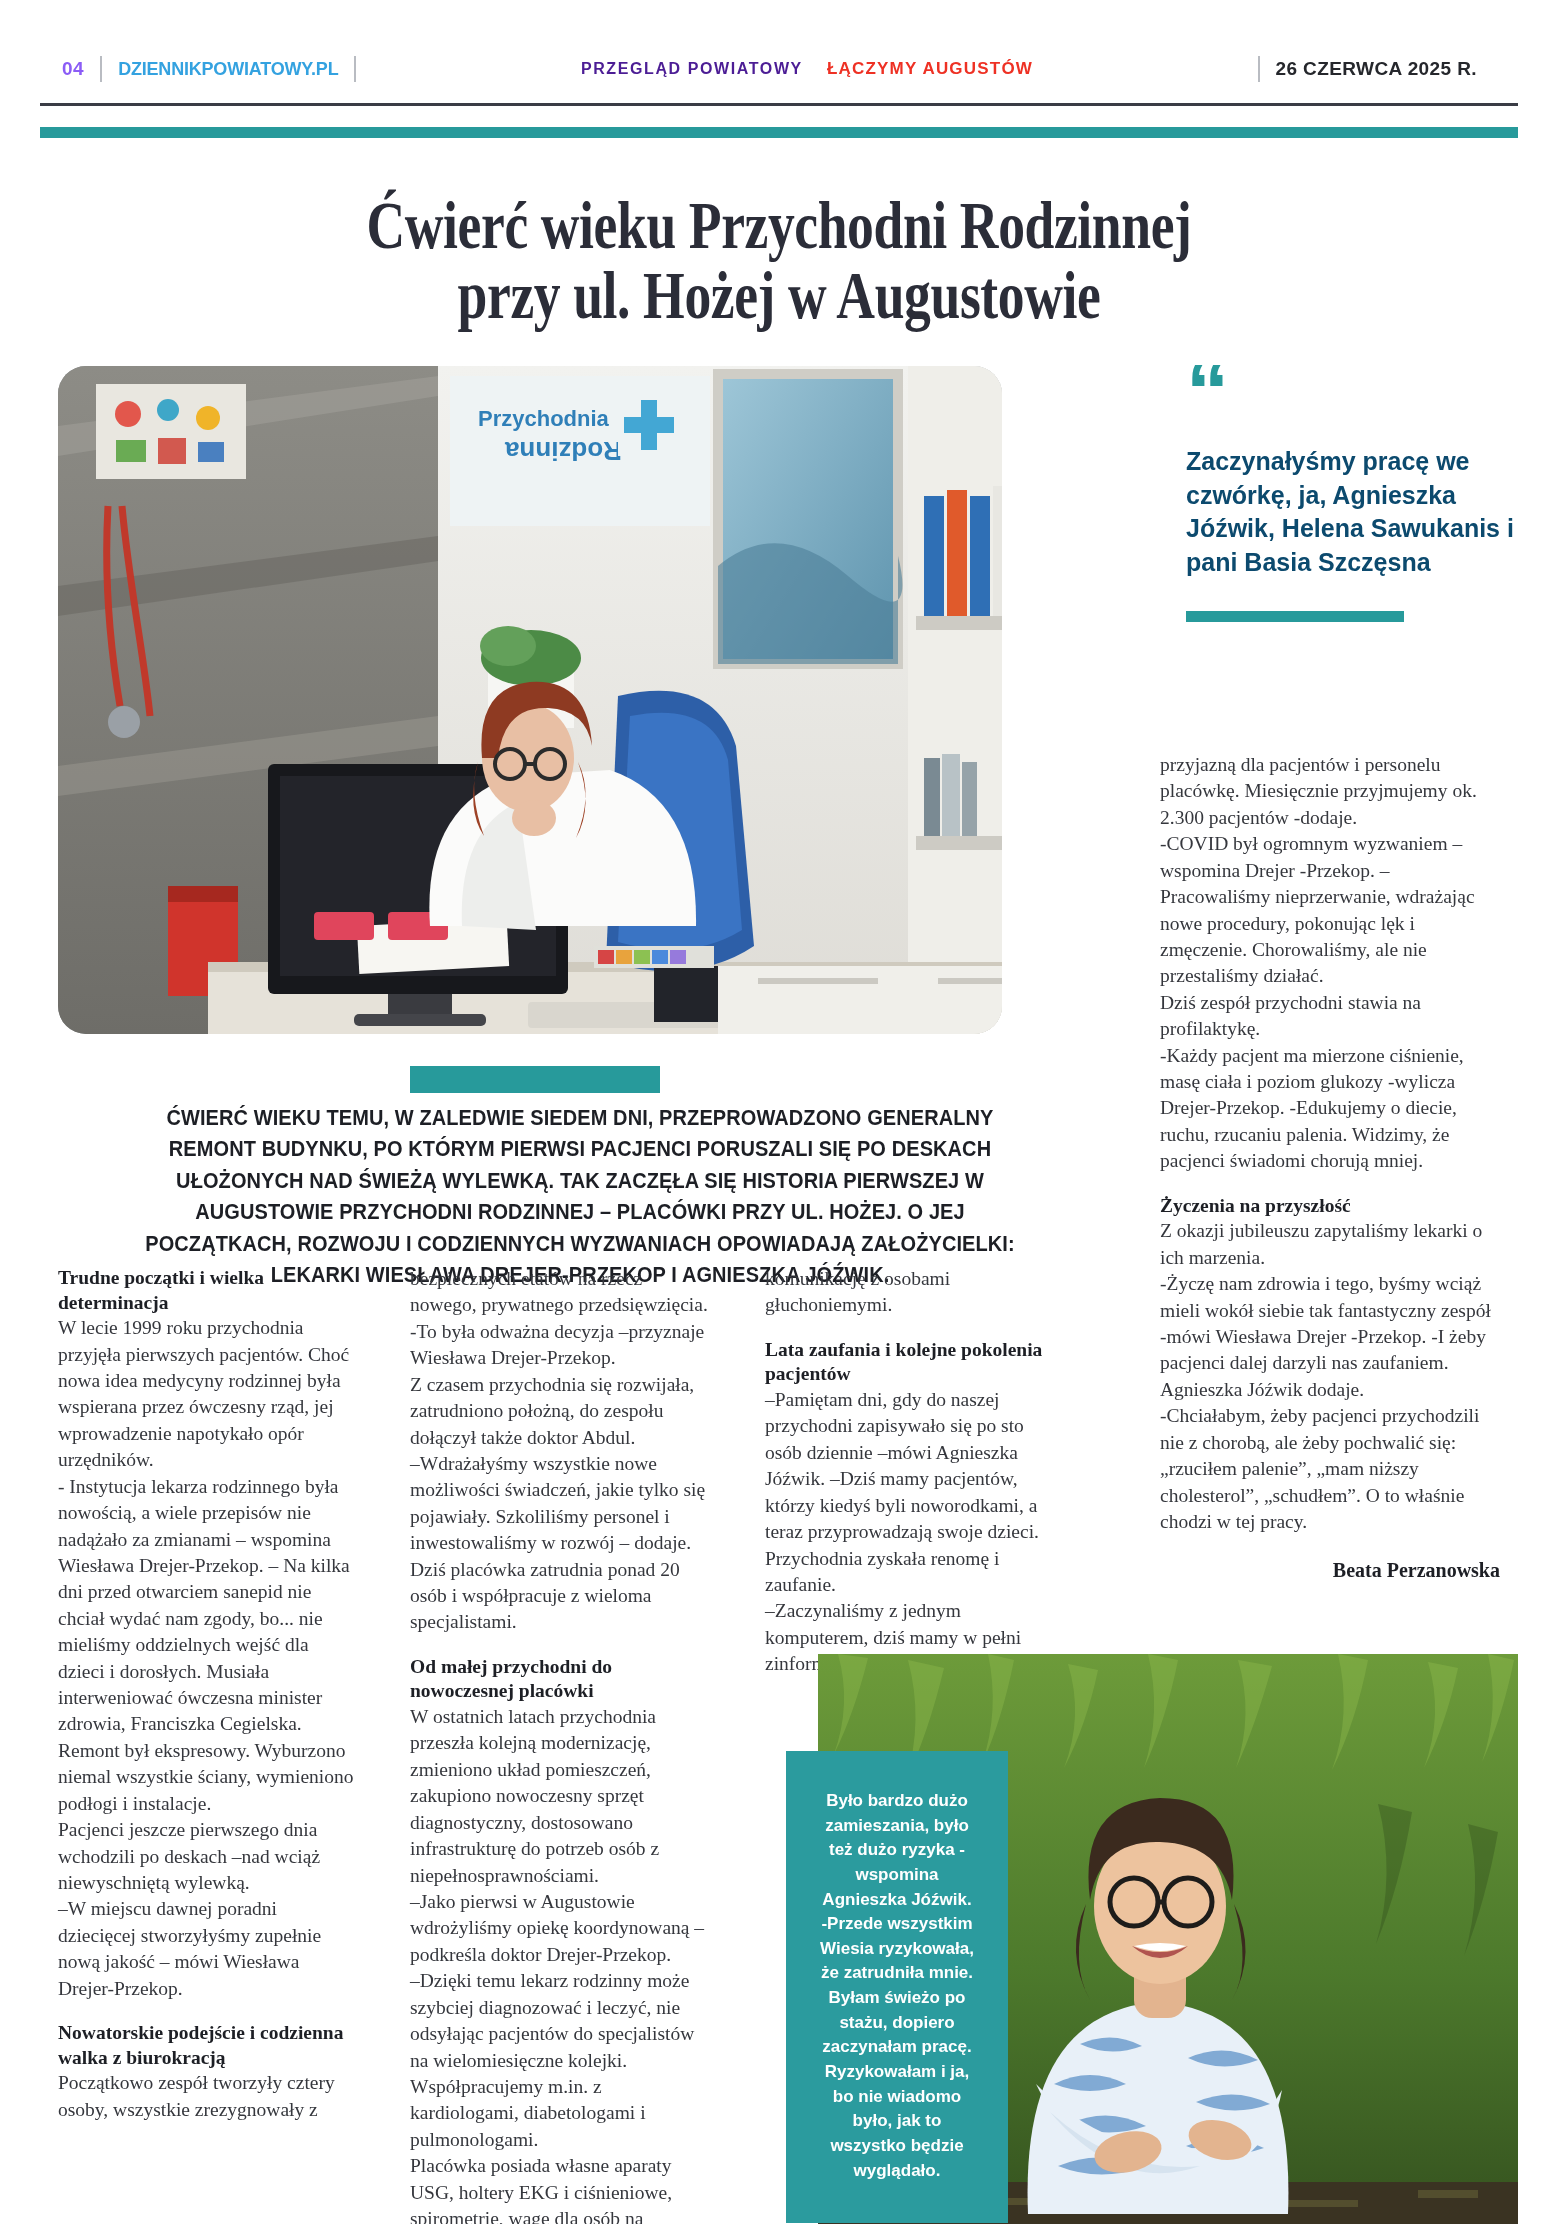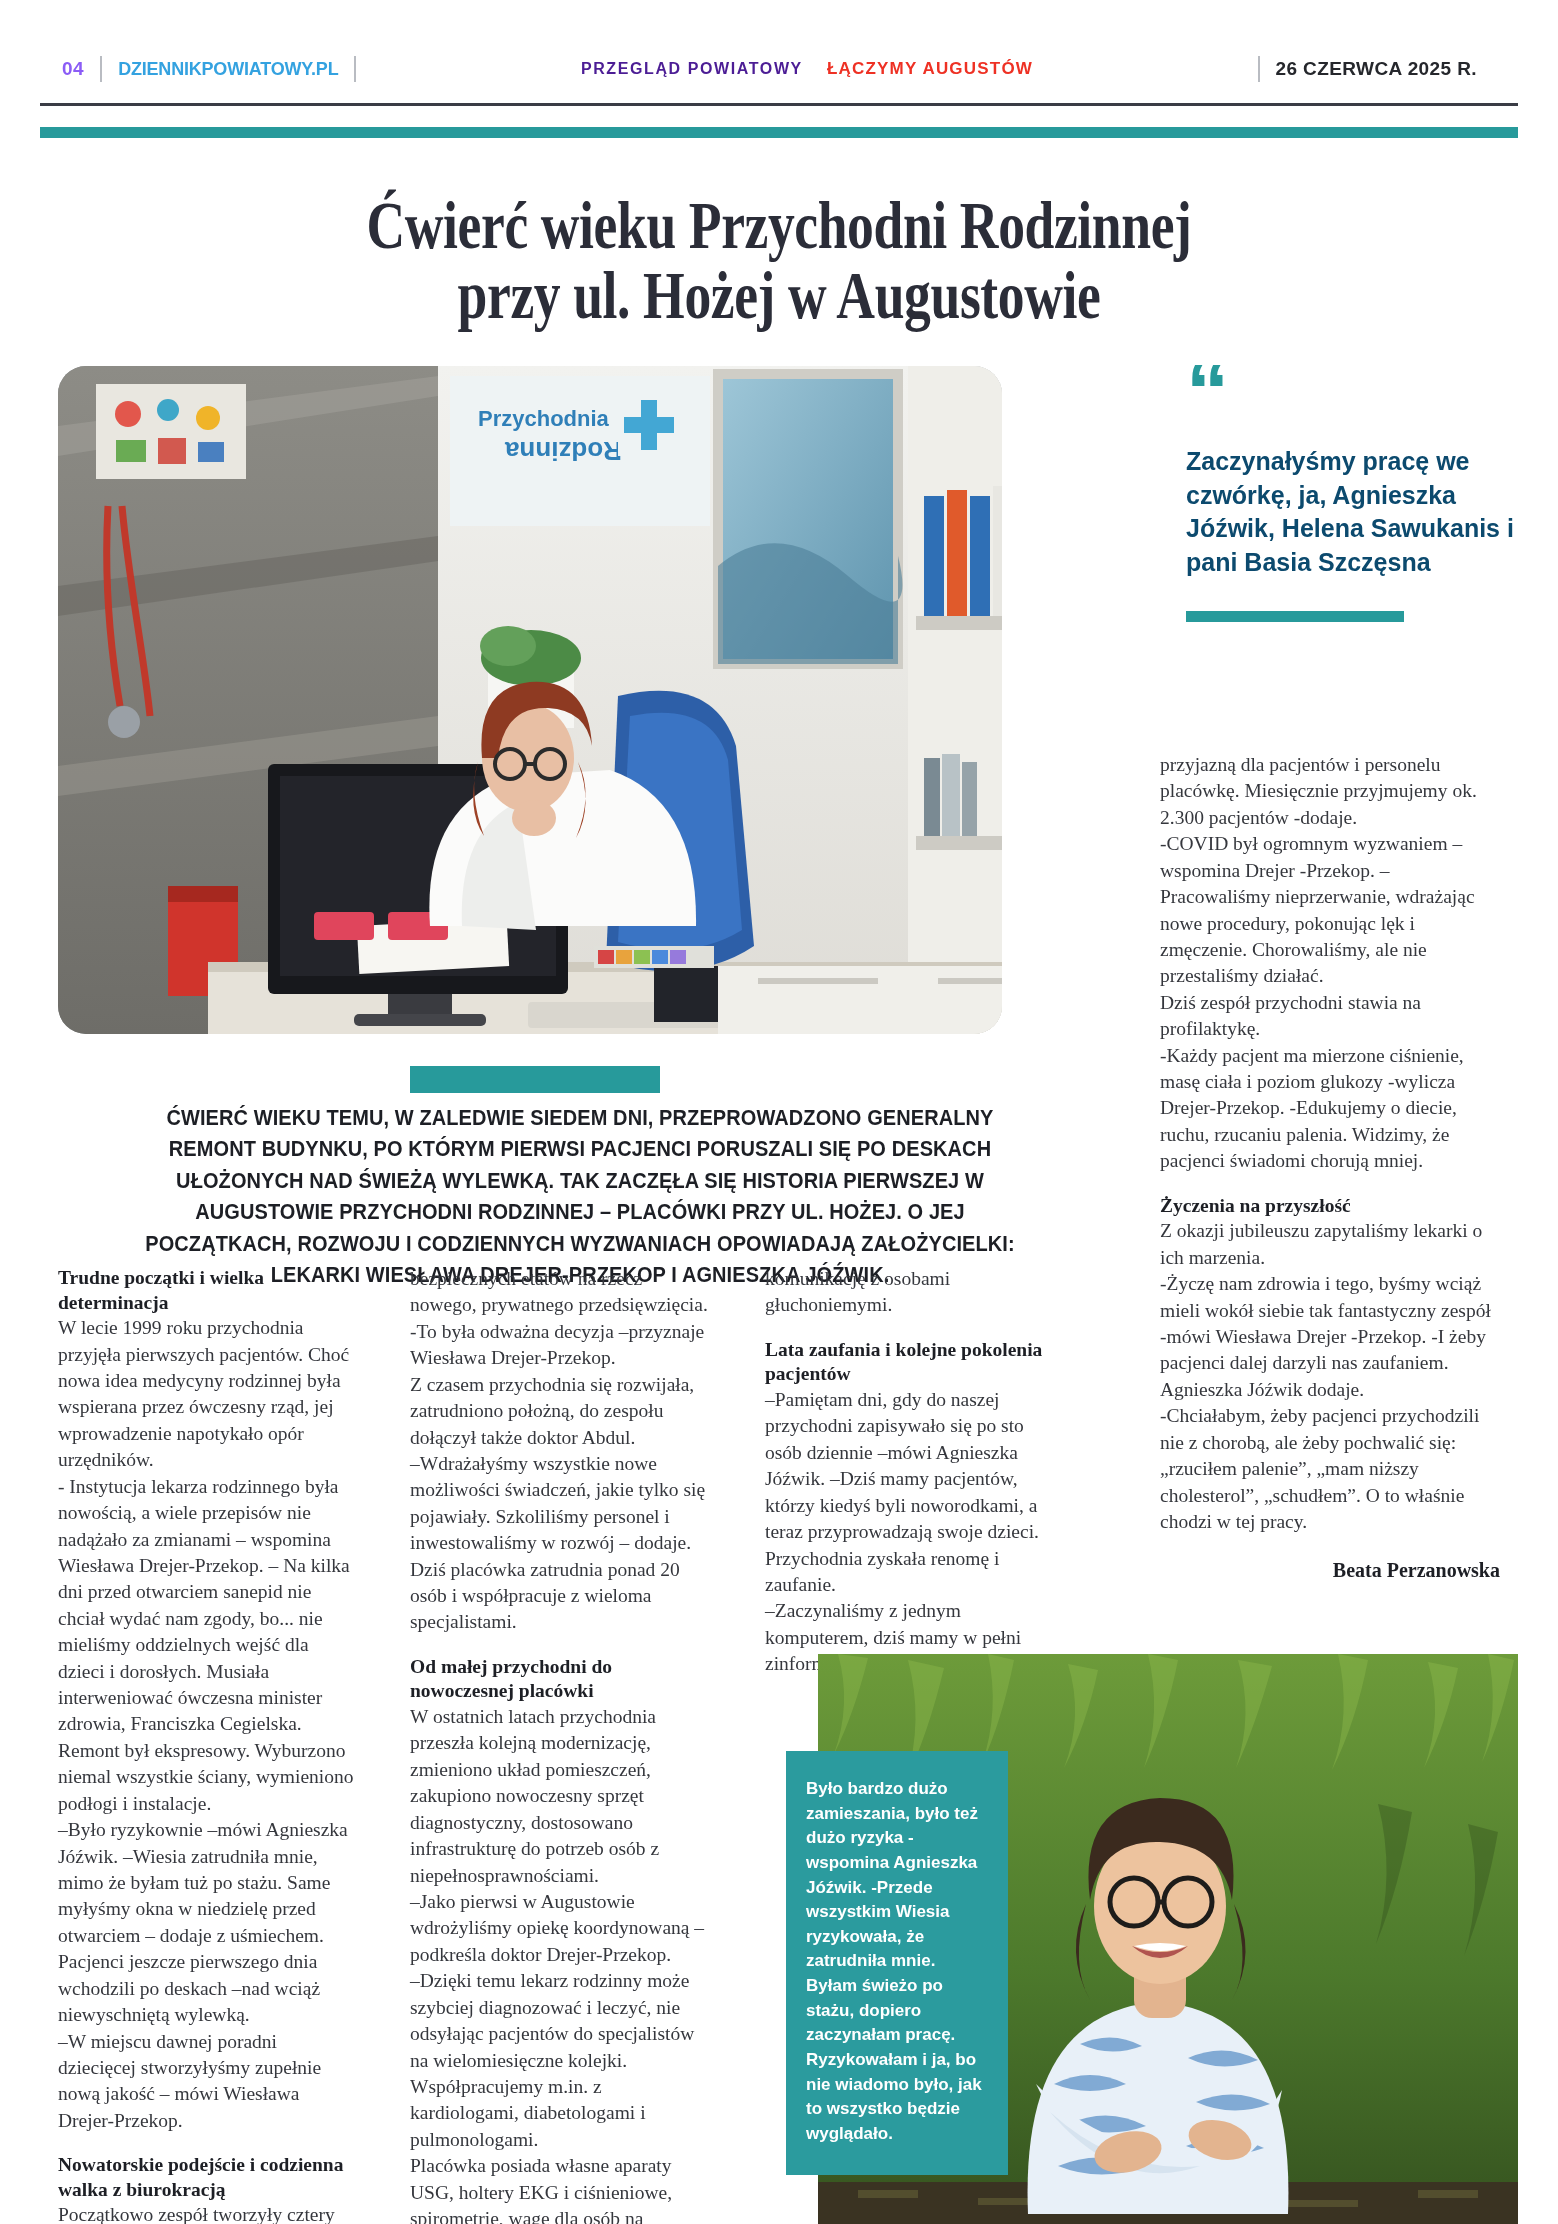--- a/index.html
+++ b/index.html
@@ -193,27 +193,27 @@
     background: #4f6b33;
   }
   .caption-box {
     position: absolute; left: 786px; top: 1751px;
     width: 222px; min-height: 322px;
     background: #2b9b9e;
     padding: 22px 16px 24px 16px;
     box-sizing: border-box;
   }
   .caption-box p {
-    margin: 4px;
+    margin: 16px;
     font-family: "Liberation Sans", sans-serif;
     font-weight: bold;
     font-size: 17px;
     line-height: 1.45;
     color: #ffffff;
-    text-align: left;
+    text-align: center;
   }
 </style>
 </head>
 <body>
 
 <div class="page">
 
   <div class="masthead">
     <span class="mh-page-no">04</span>
     <span class="mh-sep"></span>
@@ -369,21 +369,20 @@
   </div>
 
   <div class="lead-bar"></div>
   <div class="lead">ĆWIERĆ WIEKU TEMU, W ZALEDWIE SIEDEM DNI, PRZEPROWADZONO GENERALNY REMONT BUDYNKU, PO KTÓRYM PIERWSI PACJENCI PORUSZALI SIĘ PO DESKACH UŁOŻONYCH NAD ŚWIEŻĄ WYLEWKĄ. TAK ZACZĘŁA SIĘ HISTORIA PIERWSZEJ W AUGUSTOWIE PRZYCHODNI RODZINNEJ – PLACÓWKI PRZY UL. HOŻEJ. O JEJ POCZĄTKACH, ROZWOJU I CODZIENNYCH WYZWANIACH OPOWIADAJĄ ZAŁOŻYCIELKI: LEKARKI WIESŁAWA DREJER-PRZEKOP I AGNIESZKA JÓŹWIK.</div>
 
   <div class="col col-1">
     <h3>Trudne początki i wielka determinacja</h3>
     <p>W lecie 1999 roku przychodnia przyjęła pierwszych pacjentów. Choć nowa idea medycyny rodzinnej była wspierana przez ówczesny rząd, jej wprowadzenie napotykało opór urzędników.</p>
     <p>- Instytucja lekarza rodzinnego była nowością, a wiele przepisów nie nadążało za zmianami – wspomina Wiesława Drejer-Przekop. – Na kilka dni przed otwarciem sanepid nie chciał wydać nam zgody, bo... nie mieliśmy oddzielnych wejść dla dzieci i dorosłych. Musiała interweniować ówczesna minister zdrowia, Franciszka Cegielska.</p>
     <p>Remont był ekspresowy. Wyburzono niemal wszystkie ściany, wymieniono podłogi i instalacje.</p>
-    <p>–Było ryzykownie –mówi Agnieszka Jóźwik. –Wiesia zatrudniła mnie, mimo że byłam tuż po stażu. Same myłyśmy okna w niedzielę przed otwarciem – dodaje z uśmiechem.</p>
     <p>Pacjenci jeszcze pierwszego dnia wchodzili po deskach –nad wciąż niewyschniętą wylewką.</p>
     <p>–W miejscu dawnej poradni dziecięcej stworzyłyśmy zupełnie nową jakość – mówi Wiesława Drejer-Przekop.</p>
     <h3 class="gap-before">Nowatorskie podejście i codzienna walka z biurokracją</h3>
     <p>Początkowo zespół tworzyły cztery osoby, wszystkie zrezygnowały z</p>
   </div>
 
   <div class="col col-2">
     <p>bezpiecznych etatów na rzecz nowego, prywatnego przedsięwzięcia.</p>
     <p>-To była odważna decyzja –przyznaje Wiesława Drejer-Przekop.</p>
     <p>Z czasem przychodnia się rozwijała, zatrudniono położną, do zespołu dołączył także doktor Abdul.</p>

